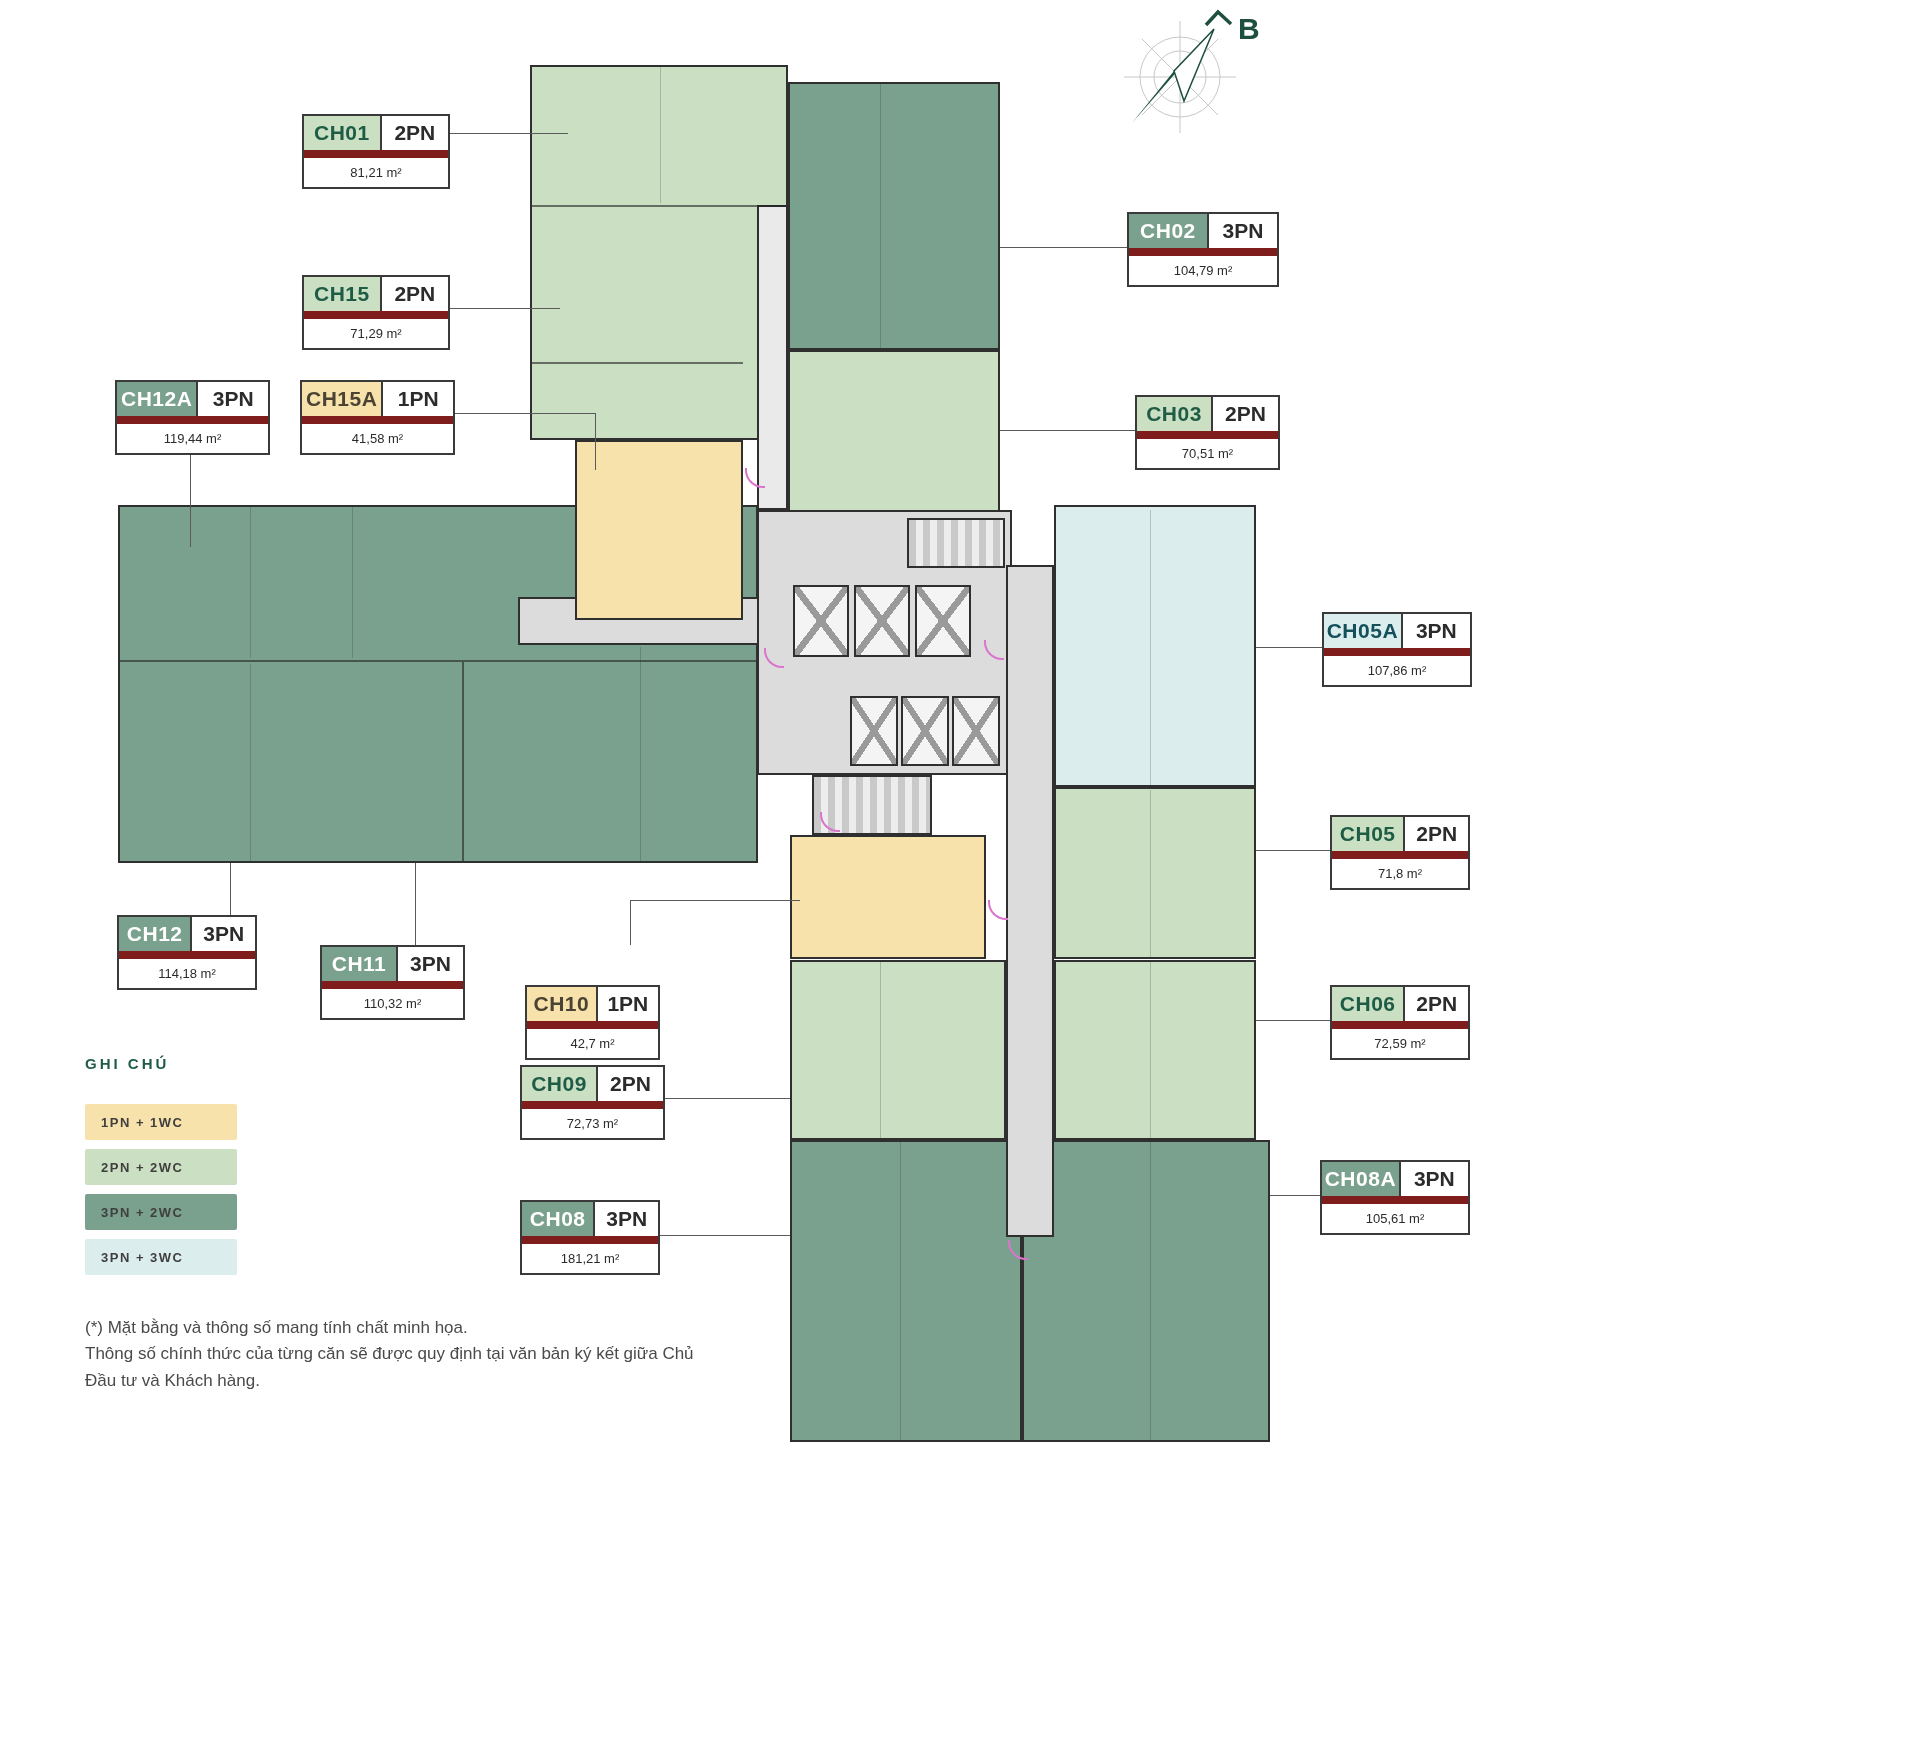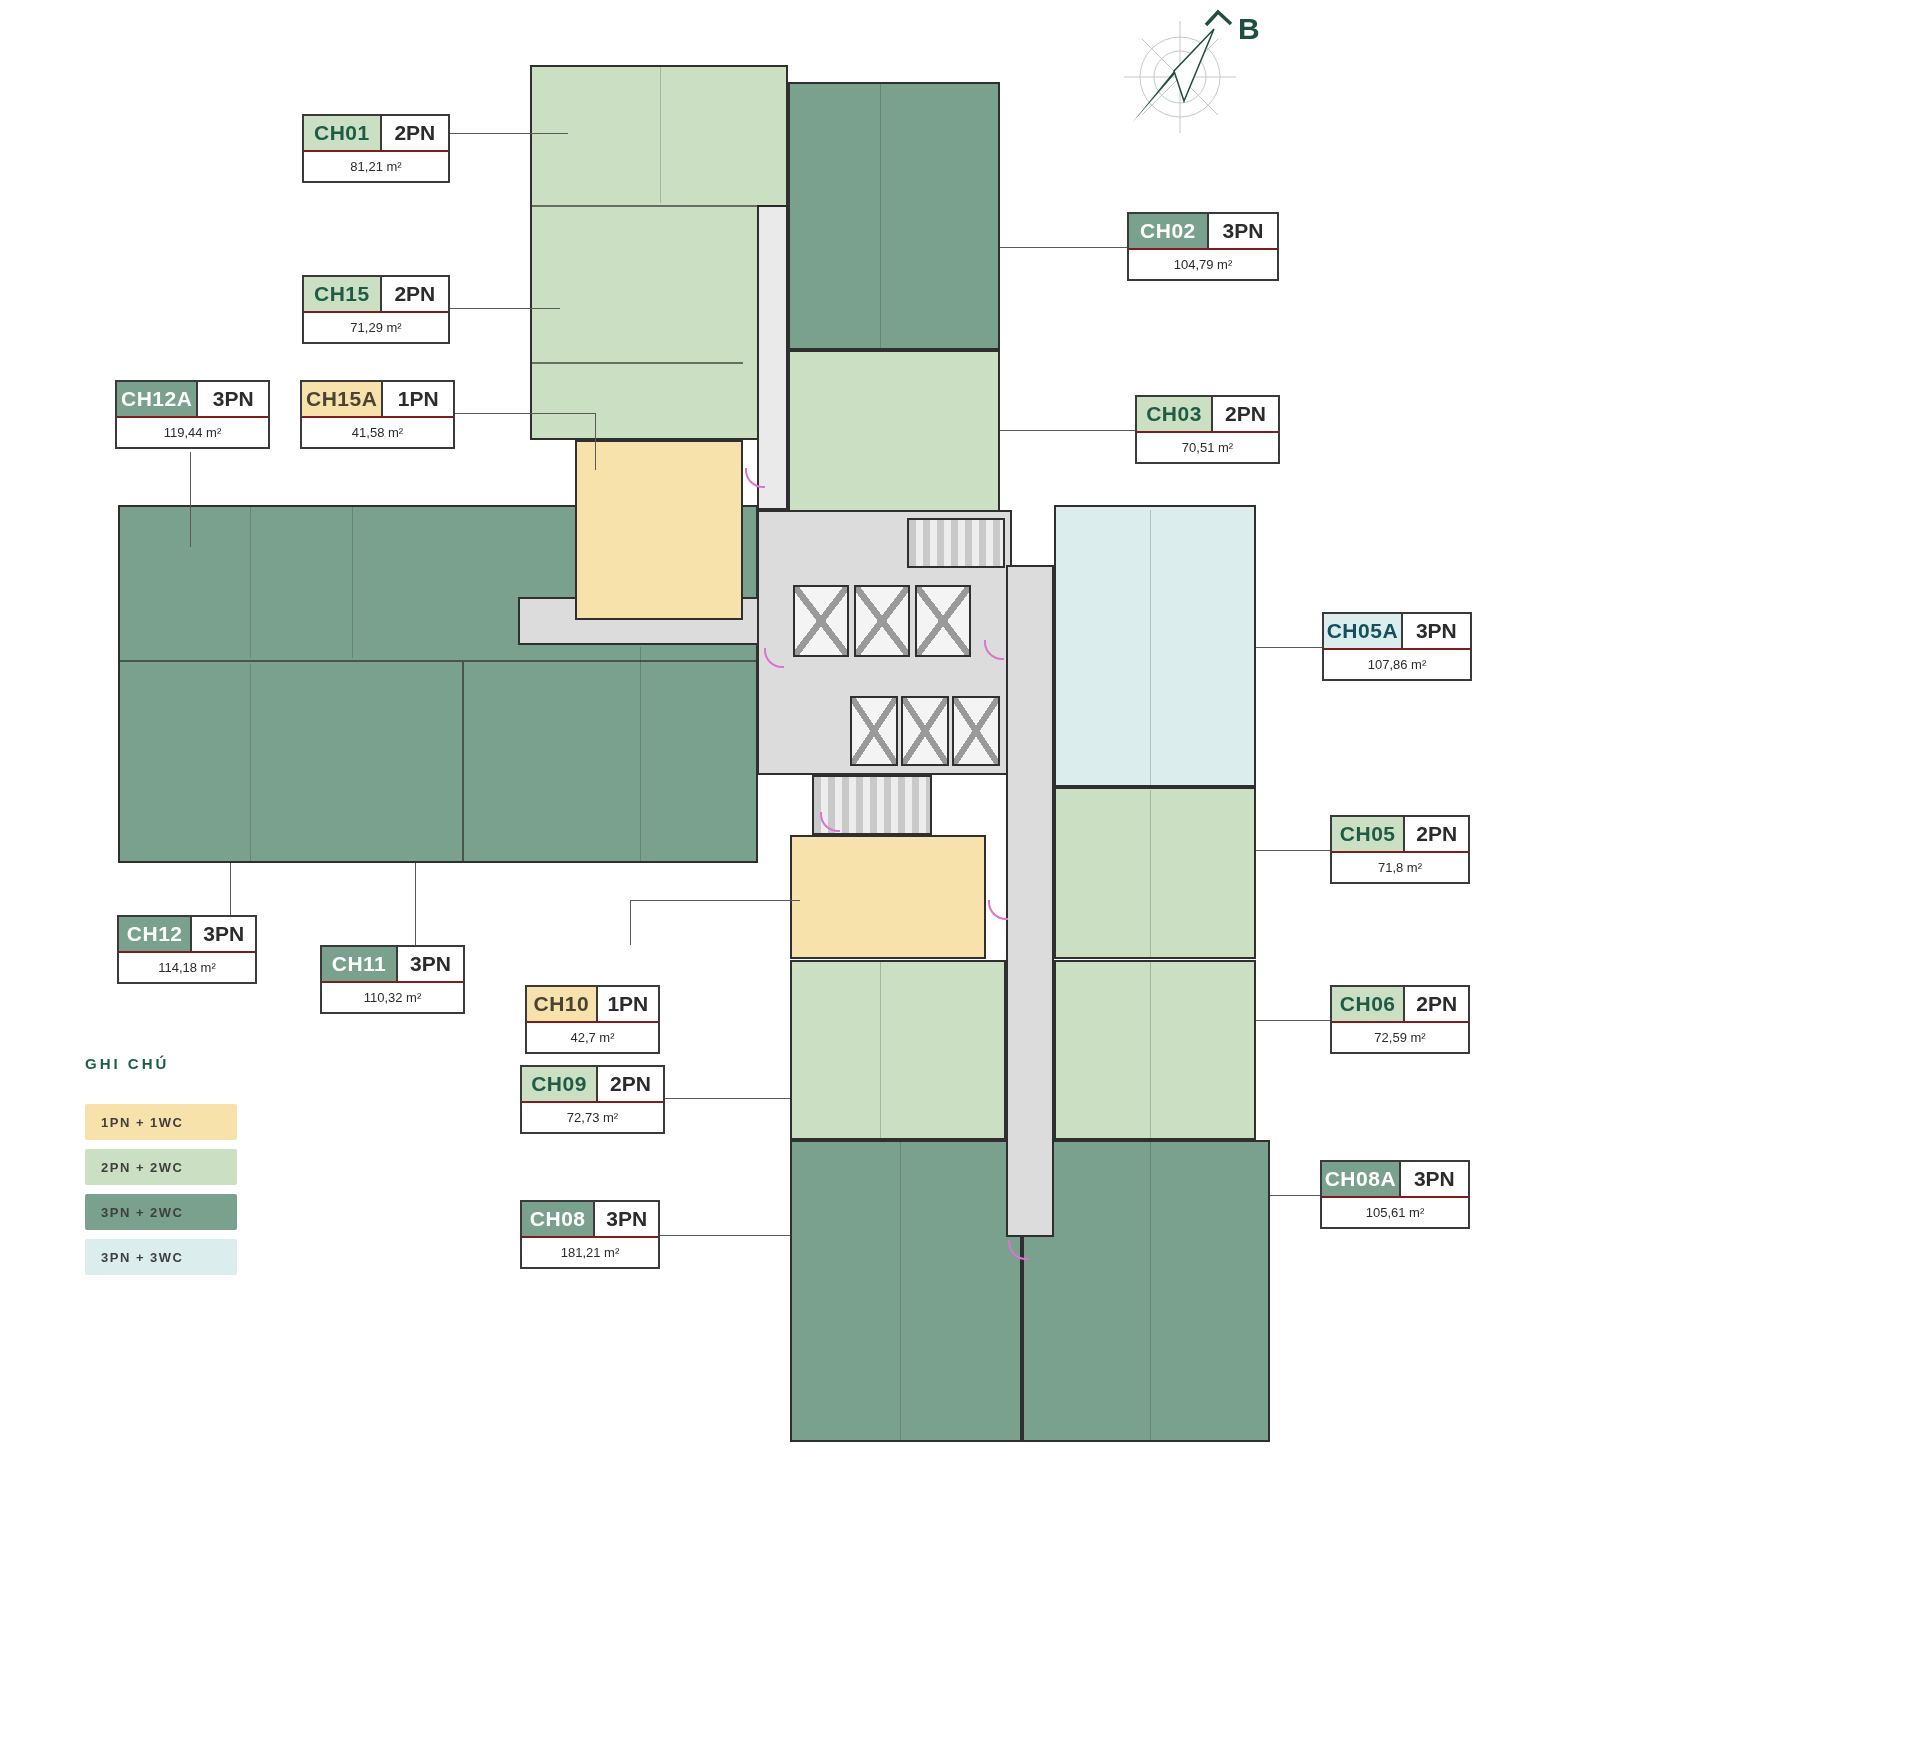--- a/index.html
+++ b/index.html
@@ -15,21 +15,21 @@
   .stairs{position:absolute;background:repeating-linear-gradient(90deg,#C9C9C9 0 7px,#EDEDED 7px 14px);
           border:2px solid #2F2F2F;box-sizing:border-box;}
   .rline{position:absolute;background:rgba(35,35,35,0.6);}
   .rsub{position:absolute;background:rgba(35,35,35,0.22);}
   .leader{position:absolute;background:#5A5A5A;}
   .door{position:absolute;width:18px;height:18px;border-left:2px solid #DB74CF;border-bottom:2px solid #DB74CF;
         border-bottom-left-radius:18px;}
 
   
   .callout{position:absolute;background:#fff;border:2px solid #3A3A3A;box-sizing:border-box;z-index:6;}
-  .co-head{display:flex;border-bottom:2px solid #7f1d1d;justify-content:flex-end;}
+  .co-head{display:flex;border-bottom:8px solid #7f1d1d;justify-content:flex-end;}
   .co-id{flex:1.15;text-align:center;padding:5px 2px;font-weight:bold;font-size:21px;letter-spacing:.5px;}
   .co-type{flex:1;text-align:center;padding:5px 2px;font-weight:bold;font-size:21px;border-left:2px solid #3A3A3A;
            background:#fff;color:#2B2B2B;}
   .co-area{text-align:center;padding:7px 2px;font-size:13px;color:#2B2B2B;background:#fff;}
   .co-id[data-tone="0"]{color:#4A4232;}
   .co-id[data-tone="1"]{color:#1E5C46;}
   .co-id[data-tone="2"]{color:#FFFFFF;}
   .co-id[data-tone="3"]{color:#14505B;}
 
   
@@ -225,20 +225,24 @@
   </div>
 
   <div class="legend">
     <div class="legend-title">GHI CHÚ</div>
     <div class="legend-swatch" data-tone="0" style="background-color: rgb(248, 226, 172);">1PN + 1WC</div>
     <div class="legend-swatch" data-tone="1" style="background-color: rgb(203, 223, 194);">2PN + 2WC</div>
     <div class="legend-swatch" data-tone="2" style="background-color: rgb(122, 161, 141);">3PN + 2WC</div>
     <div class="legend-swatch" data-tone="3" style="background-color: rgb(220, 237, 238);">3PN + 3WC</div>
   </div>
 
+  <div class="note">
+    <div>(*) Mặt bằng và thông số mang tính chất minh họa.</div>
+    <div>Thông số chính thức của từng căn sẽ được quy định tại văn bản ký kết giữa Chủ Đầu tư và Khách hàng.</div>
+  </div>
 
   <div class="compass">
     <svg width="160" height="135" viewBox="0 0 160 135">
       <g stroke="#C8C8C8" stroke-width="1" fill="none">
         <line x1="62" y1="16" x2="62" y2="128"></line>
         <line x1="6" y1="72" x2="118" y2="72"></line>
         <line x1="24" y1="34" x2="100" y2="110"></line>
         <line x1="100" y1="34" x2="24" y2="110"></line>
         <circle cx="62" cy="72" r="40"></circle>
         <circle cx="62" cy="72" r="26"></circle>

